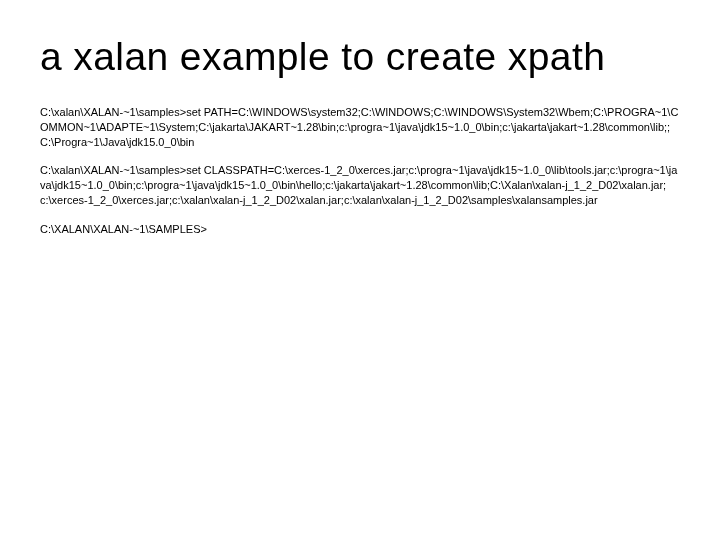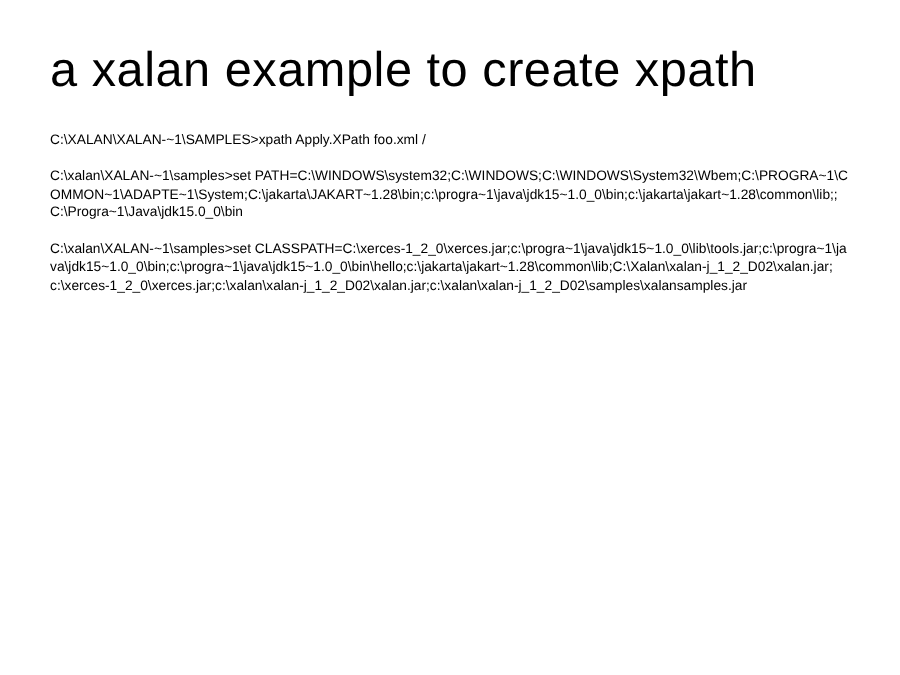--- a/index.html
+++ b/index.html
@@ -6,16 +6,16 @@
   html, body { width: 720px; height: 540px; background: #fff; font-family: Arial, Helvetica, sans-serif; color: #000; }
   .slide { width: 720px; height: 531px; padding: 36px 40px 12px 40px; }
   .title { font-size: 39px; font-weight: 400; letter-spacing: 0.4px; margin-bottom: 26px; line-height: 1.1; }
   .block { font-size: 11px; line-height: 1.35; margin-bottom: 14px; word-break: break-all; font-family: Arial, Helvetica, sans-serif; }
 </style>
 </head>
 <body>
 
 <div class="slide">
   <h1 class="title">a xalan example to create xpath</h1>
-  <div class="block">C:\XALAN\XALAN-~1\SAMPLES&gt;xpath Apply.XPath foo.xml /</div>
   <div class="block">C:\xalan\XALAN-~1\samples&gt;set PATH=C:\WINDOWS\system32;C:\WINDOWS;C:\WINDOWS\System32\Wbem;C:\PROGRA~1\COMMON~1\ADAPTE~1\System;C:\jakarta\JAKART~1.28\bin;c:\progra~1\java\jdk15~1.0_0\bin;c:\jakarta\jakart~1.28\common\lib;;C:\Progra~1\Java\jdk15.0_0\bin</div>
   <div class="block">C:\xalan\XALAN-~1\samples&gt;set CLASSPATH=C:\xerces-1_2_0\xerces.jar;c:\progra~1\java\jdk15~1.0_0\lib\tools.jar;c:\progra~1\java\jdk15~1.0_0\bin;c:\progra~1\java\jdk15~1.0_0\bin\hello;c:\jakarta\jakart~1.28\common\lib;C:\Xalan\xalan-j_1_2_D02\xalan.jar;c:\xerces-1_2_0\xerces.jar;c:\xalan\xalan-j_1_2_D02\xalan.jar;c:\xalan\xalan-j_1_2_D02\samples\xalansamples.jar</div>
+  <div class="block">C:\XALAN\XALAN-~1\SAMPLES&gt;</div>
 </div>
 
 </body></html>

